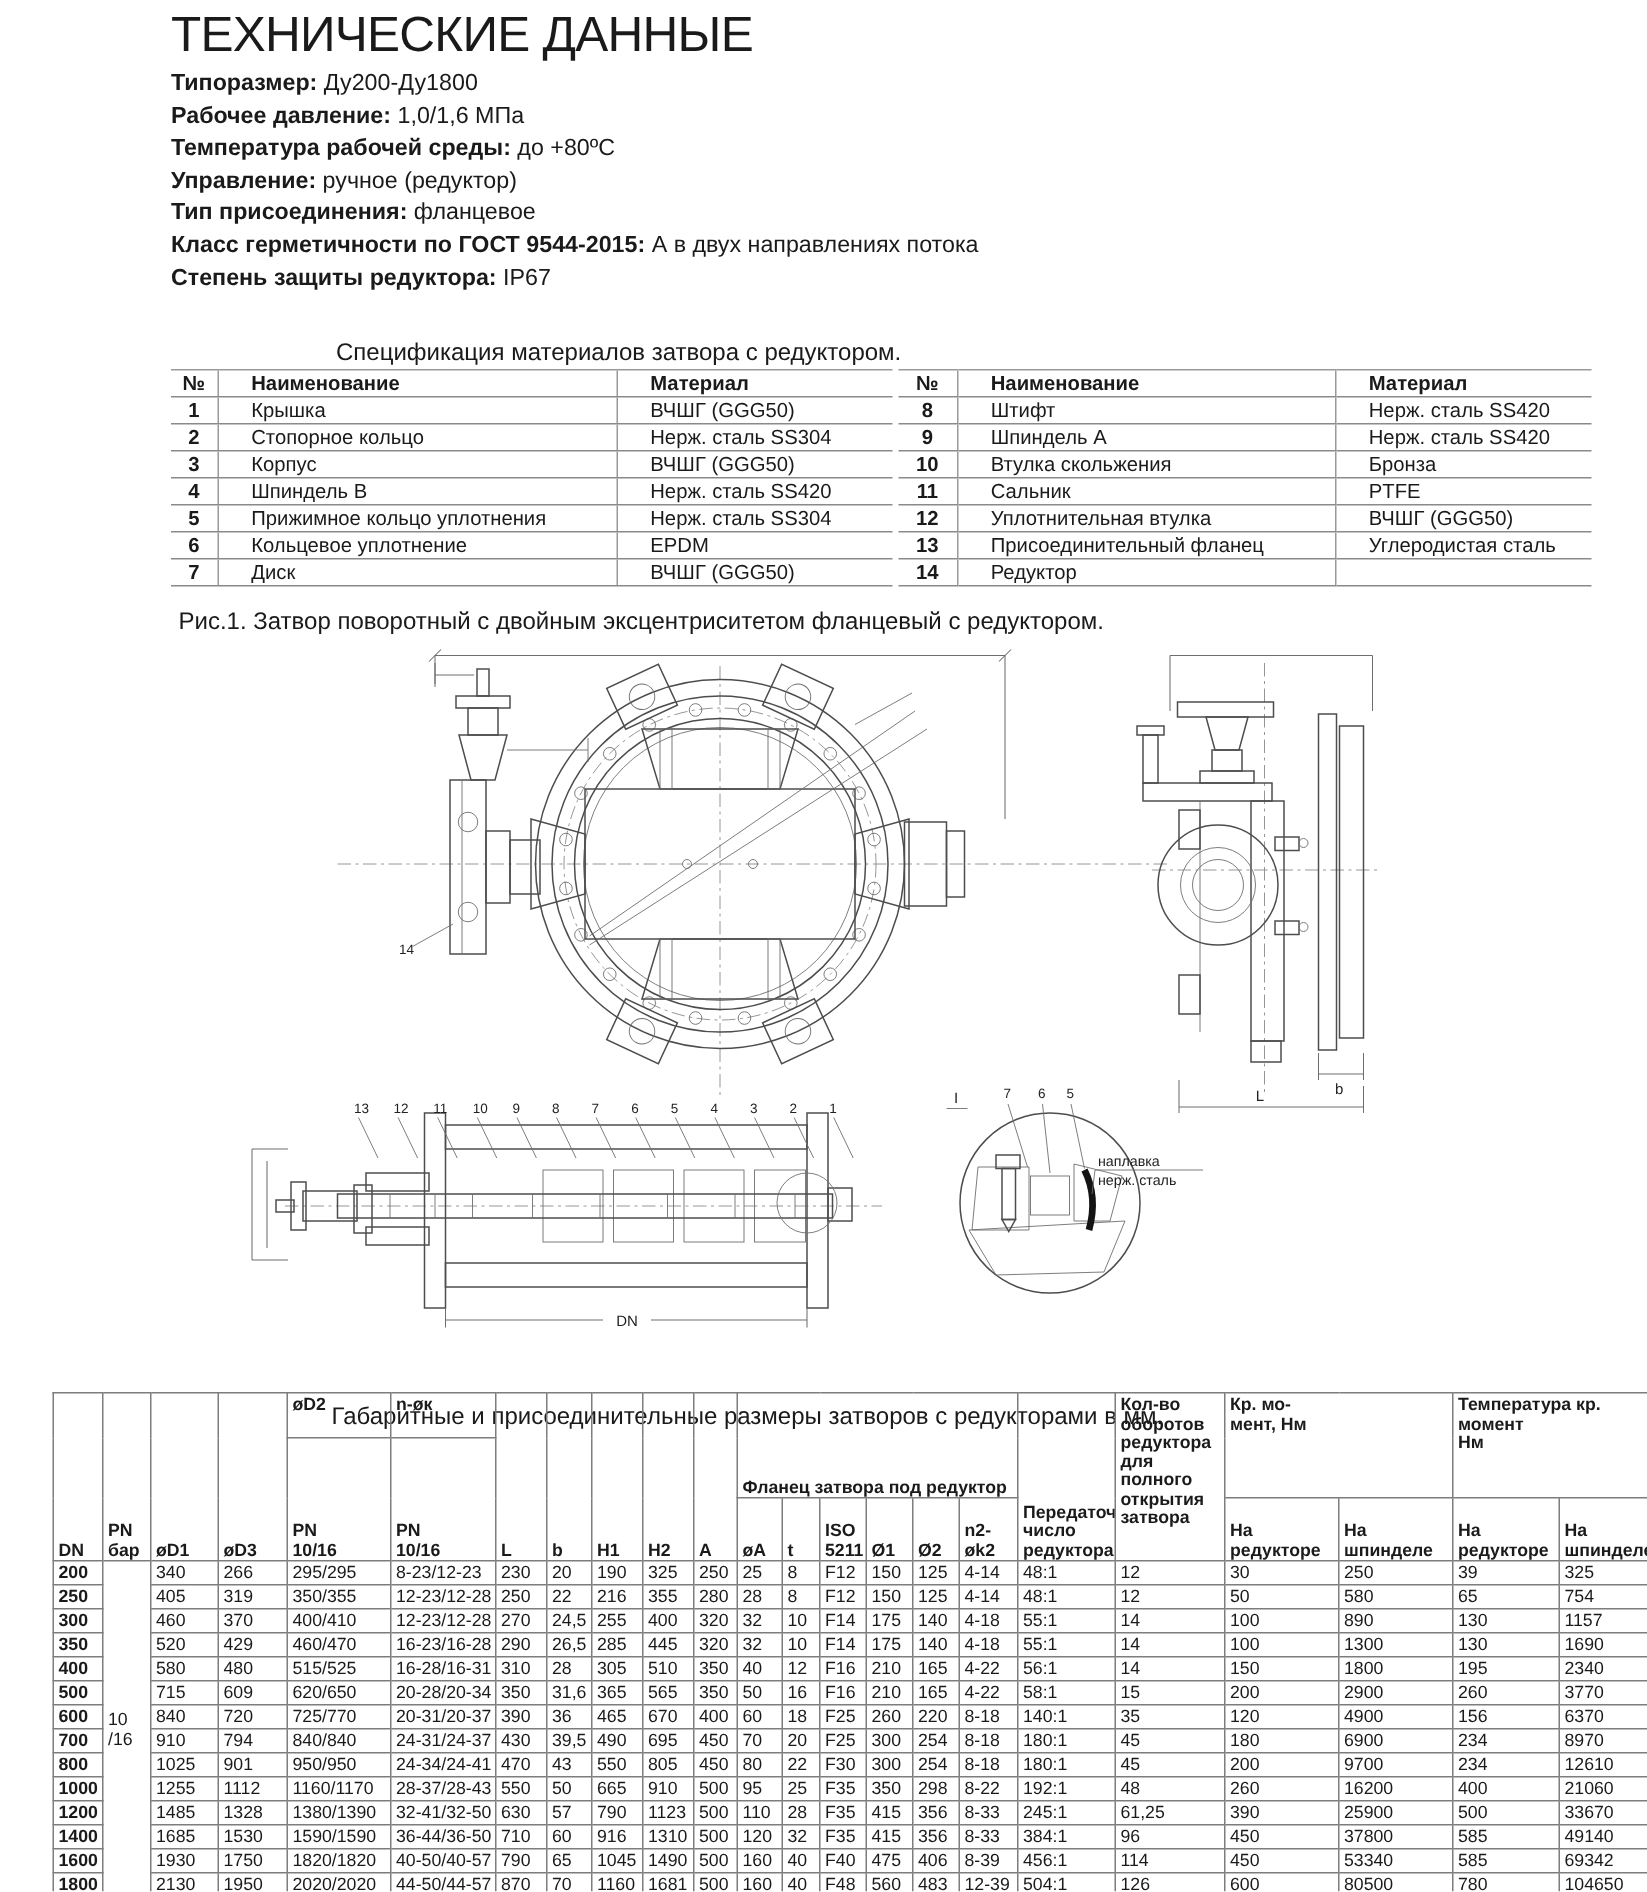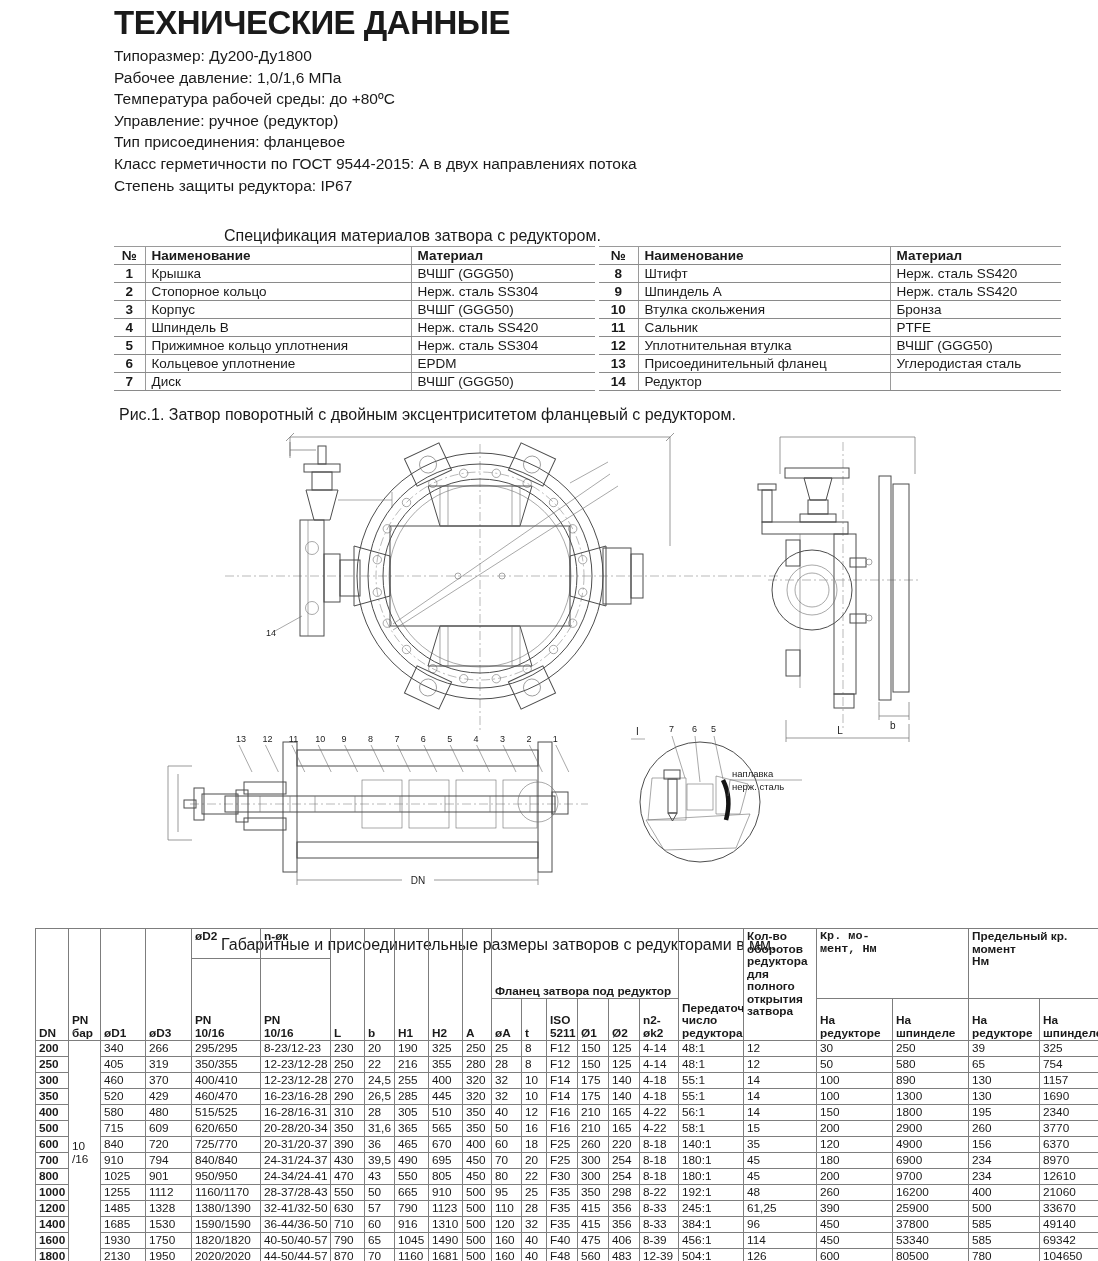--- a/index.html
+++ b/index.html
@@ -1,48 +1,48 @@
 <!DOCTYPE html>
 <html><head>
 <meta charset="utf-8">
 <style>
   html,body{margin:0;padding:0;background:#fff;}
   .page{position:relative;width:1098px;height:1261px;background:#fff;overflow:hidden;
         font-family:"Liberation Sans",sans-serif;color:#1a1a1a;}
-  .title{position:absolute;left:114px;top:4px;font-size:33px;font-weight:700;letter-spacing:-.5px;}
+  .title{position:absolute;left:114px;top:4px;font-size:33px;font-weight:400;letter-spacing:-.5px;}
   .specs{position:absolute;left:114px;top:45px;font-size:15.5px;line-height:21.6px;}
-  .specs b{font-weight:400;}
+  .specs b{font-weight:700;}
   .cap{position:absolute;font-size:16px;}
   .cap-mat{left:224px;top:227px;}
   .cap-fig{left:119px;top:406px;}
   .cap-dims{left:221px;top:936px;}
 
   
   table{border-collapse:collapse;table-layout:fixed;}
   .mat{position:absolute;top:246px;font-size:13.5px;}
   .mat-left{left:114px;width:481px;}
   .mat-right{left:599px;width:462px;}
-  .mat th,.mat td{border-bottom:1px solid #8a8a8a;height:17px;padding:0 6px;text-align:left;
+  .mat th,.mat td{border-bottom:1px solid #8a8a8a;height:17px;padding:0 22px;text-align:left;
       overflow:hidden;white-space:nowrap;}
   .mat tr:first-child th{border-top:1px solid #9a9a9a;}
   .mat th+th,.mat td+td{border-left:1px solid #9a9a9a;}
   .mat th{font-weight:700;}
   .mat td.num{font-weight:700;text-align:center;padding:0;}
   .mat th.numh{text-align:center;padding:0;}
 
   
   .dims{position:absolute;left:35px;top:928px;width:1063px;font-size:11.8px;}
   .dims th,.dims td{border:1px solid #7d7d7d;padding:1px 3px;text-align:left;overflow:hidden;}
   .dims th{font-weight:700;white-space:pre-line;line-height:12.5px;}
   .dims td{height:13px;line-height:12.5px;white-space:nowrap;}
   .dims tr.h0{height:30px;} .dims tr.hA{height:40px;} .dims tr.hB{height:42px;}
   .vb{vertical-align:bottom;} .vt{vertical-align:top;}
   .dims td:first-child{font-weight:700;}
   .dims td.pncell{font-weight:400;vertical-align:middle;white-space:pre-line;line-height:13px;}
-  .w80{width:78px;font-family:Liberation Mono, monospace;} .w112{width:112px;}
+  .w80{width:78px;} .w112{width:112px;}
 
   
   .fig{position:absolute;left:140px;top:428px;width:780px;height:460px;}
   .ln{stroke:#4d4d4d;fill:none;stroke-width:1;}
   .tn{stroke:#6e6e6e;fill:none;stroke-width:.6;}
   .cl{stroke:#8a8a8a;fill:none;stroke-width:.6;stroke-dasharray:9 3 2 3;}
   .dm{stroke:#6e6e6e;fill:none;stroke-width:.7;}
   .co{font:9px "Liberation Sans",sans-serif;fill:#222;}
   .dt{font:10px "Liberation Sans",sans-serif;fill:#222;}
   .nt{font:9.5px "Liberation Sans",sans-serif;fill:#222;}
@@ -444,21 +444,21 @@
         <th rowspan="3" class="vb">L</th>
         <th rowspan="3" class="vb">b</th>
         <th rowspan="3" class="vb">H1</th>
         <th rowspan="3" class="vb">H2</th>
         <th rowspan="3" class="vb">A</th>
         <th colspan="6" rowspan="2" class="vb">Фланец затвора под редуктор</th>
         <th rowspan="3" class="vb">Передаточное число редуктора</th>
         <th rowspan="3" class="vt">Кол-во оборотов редуктора для полного открытия затвора</th>
         <th colspan="2" rowspan="2" class="vt"><div class="w80">Кр. мо-
 мент, Нм</div></th>
-        <th colspan="2" rowspan="2" class="vt"><div class="w112">Предельный кр.
+        <th colspan="2" rowspan="2" class="vt"><div class="w112">Температура кр.
 момент
 Нм</div></th>
       </tr>
       <tr class="hA">
         <th rowspan="2" class="vb">PN
 10/16</th>
         <th rowspan="2" class="vb">PN
 10/16</th>
       </tr>
       <tr class="hB">

